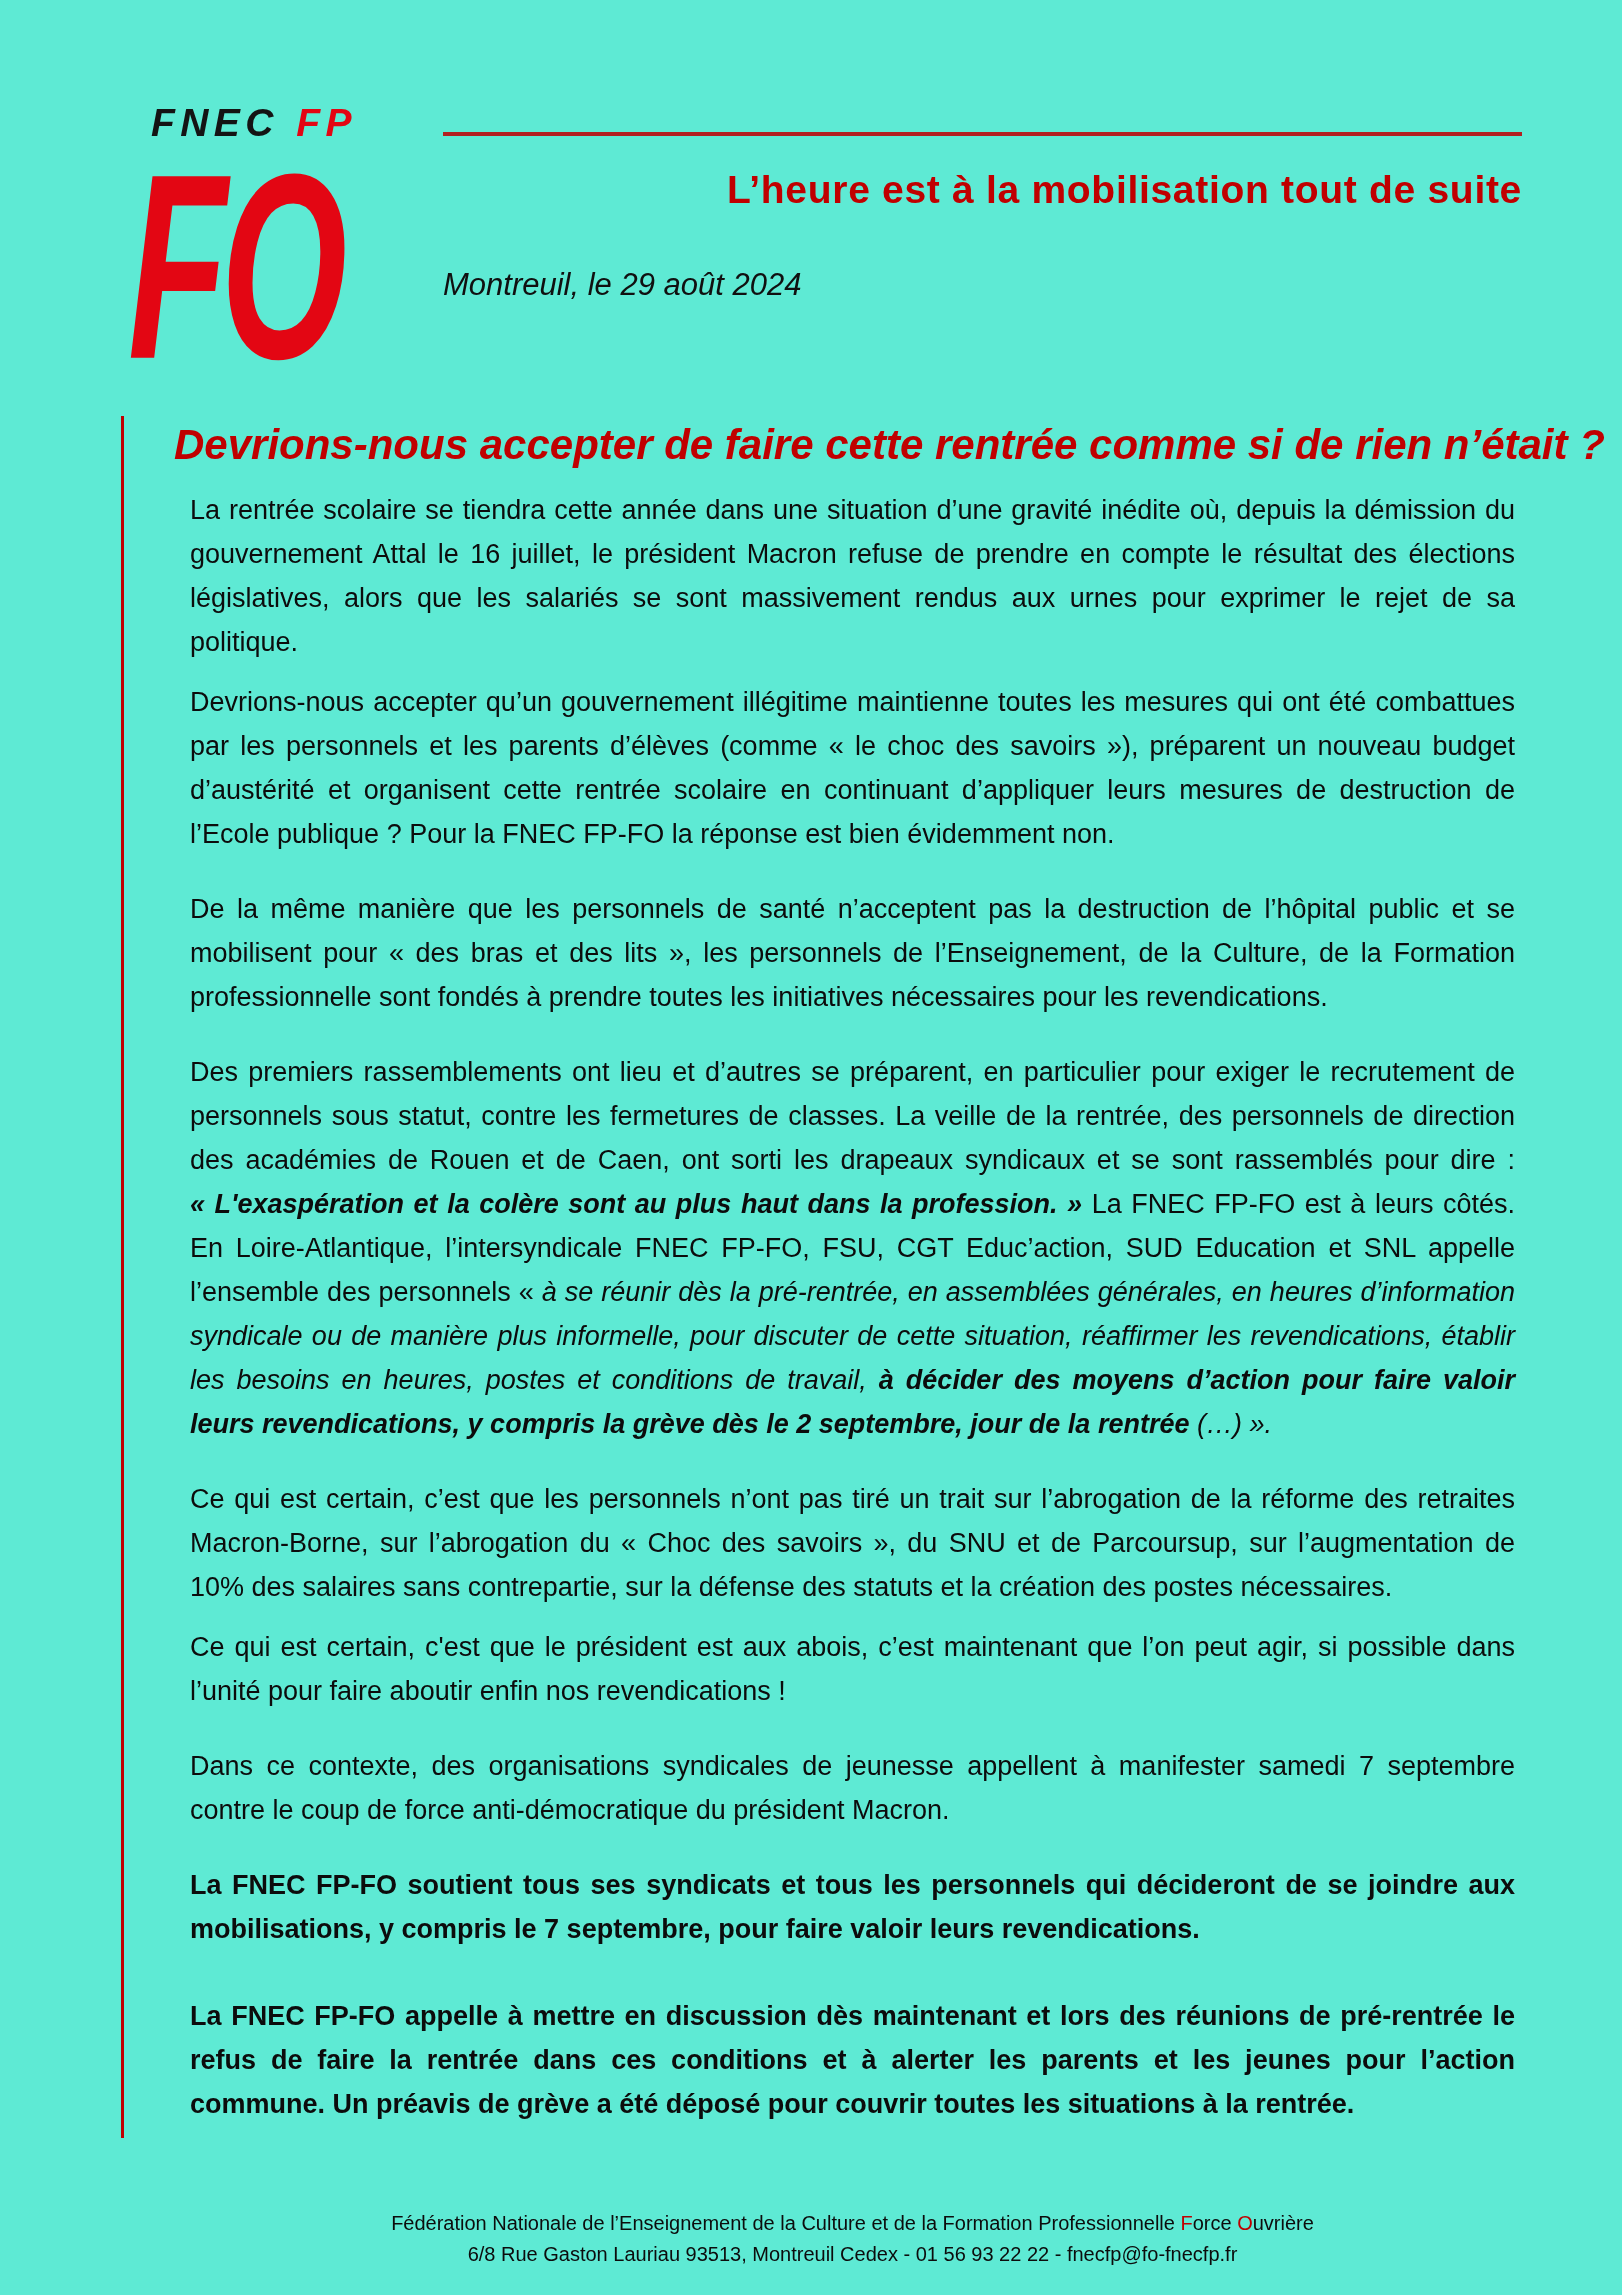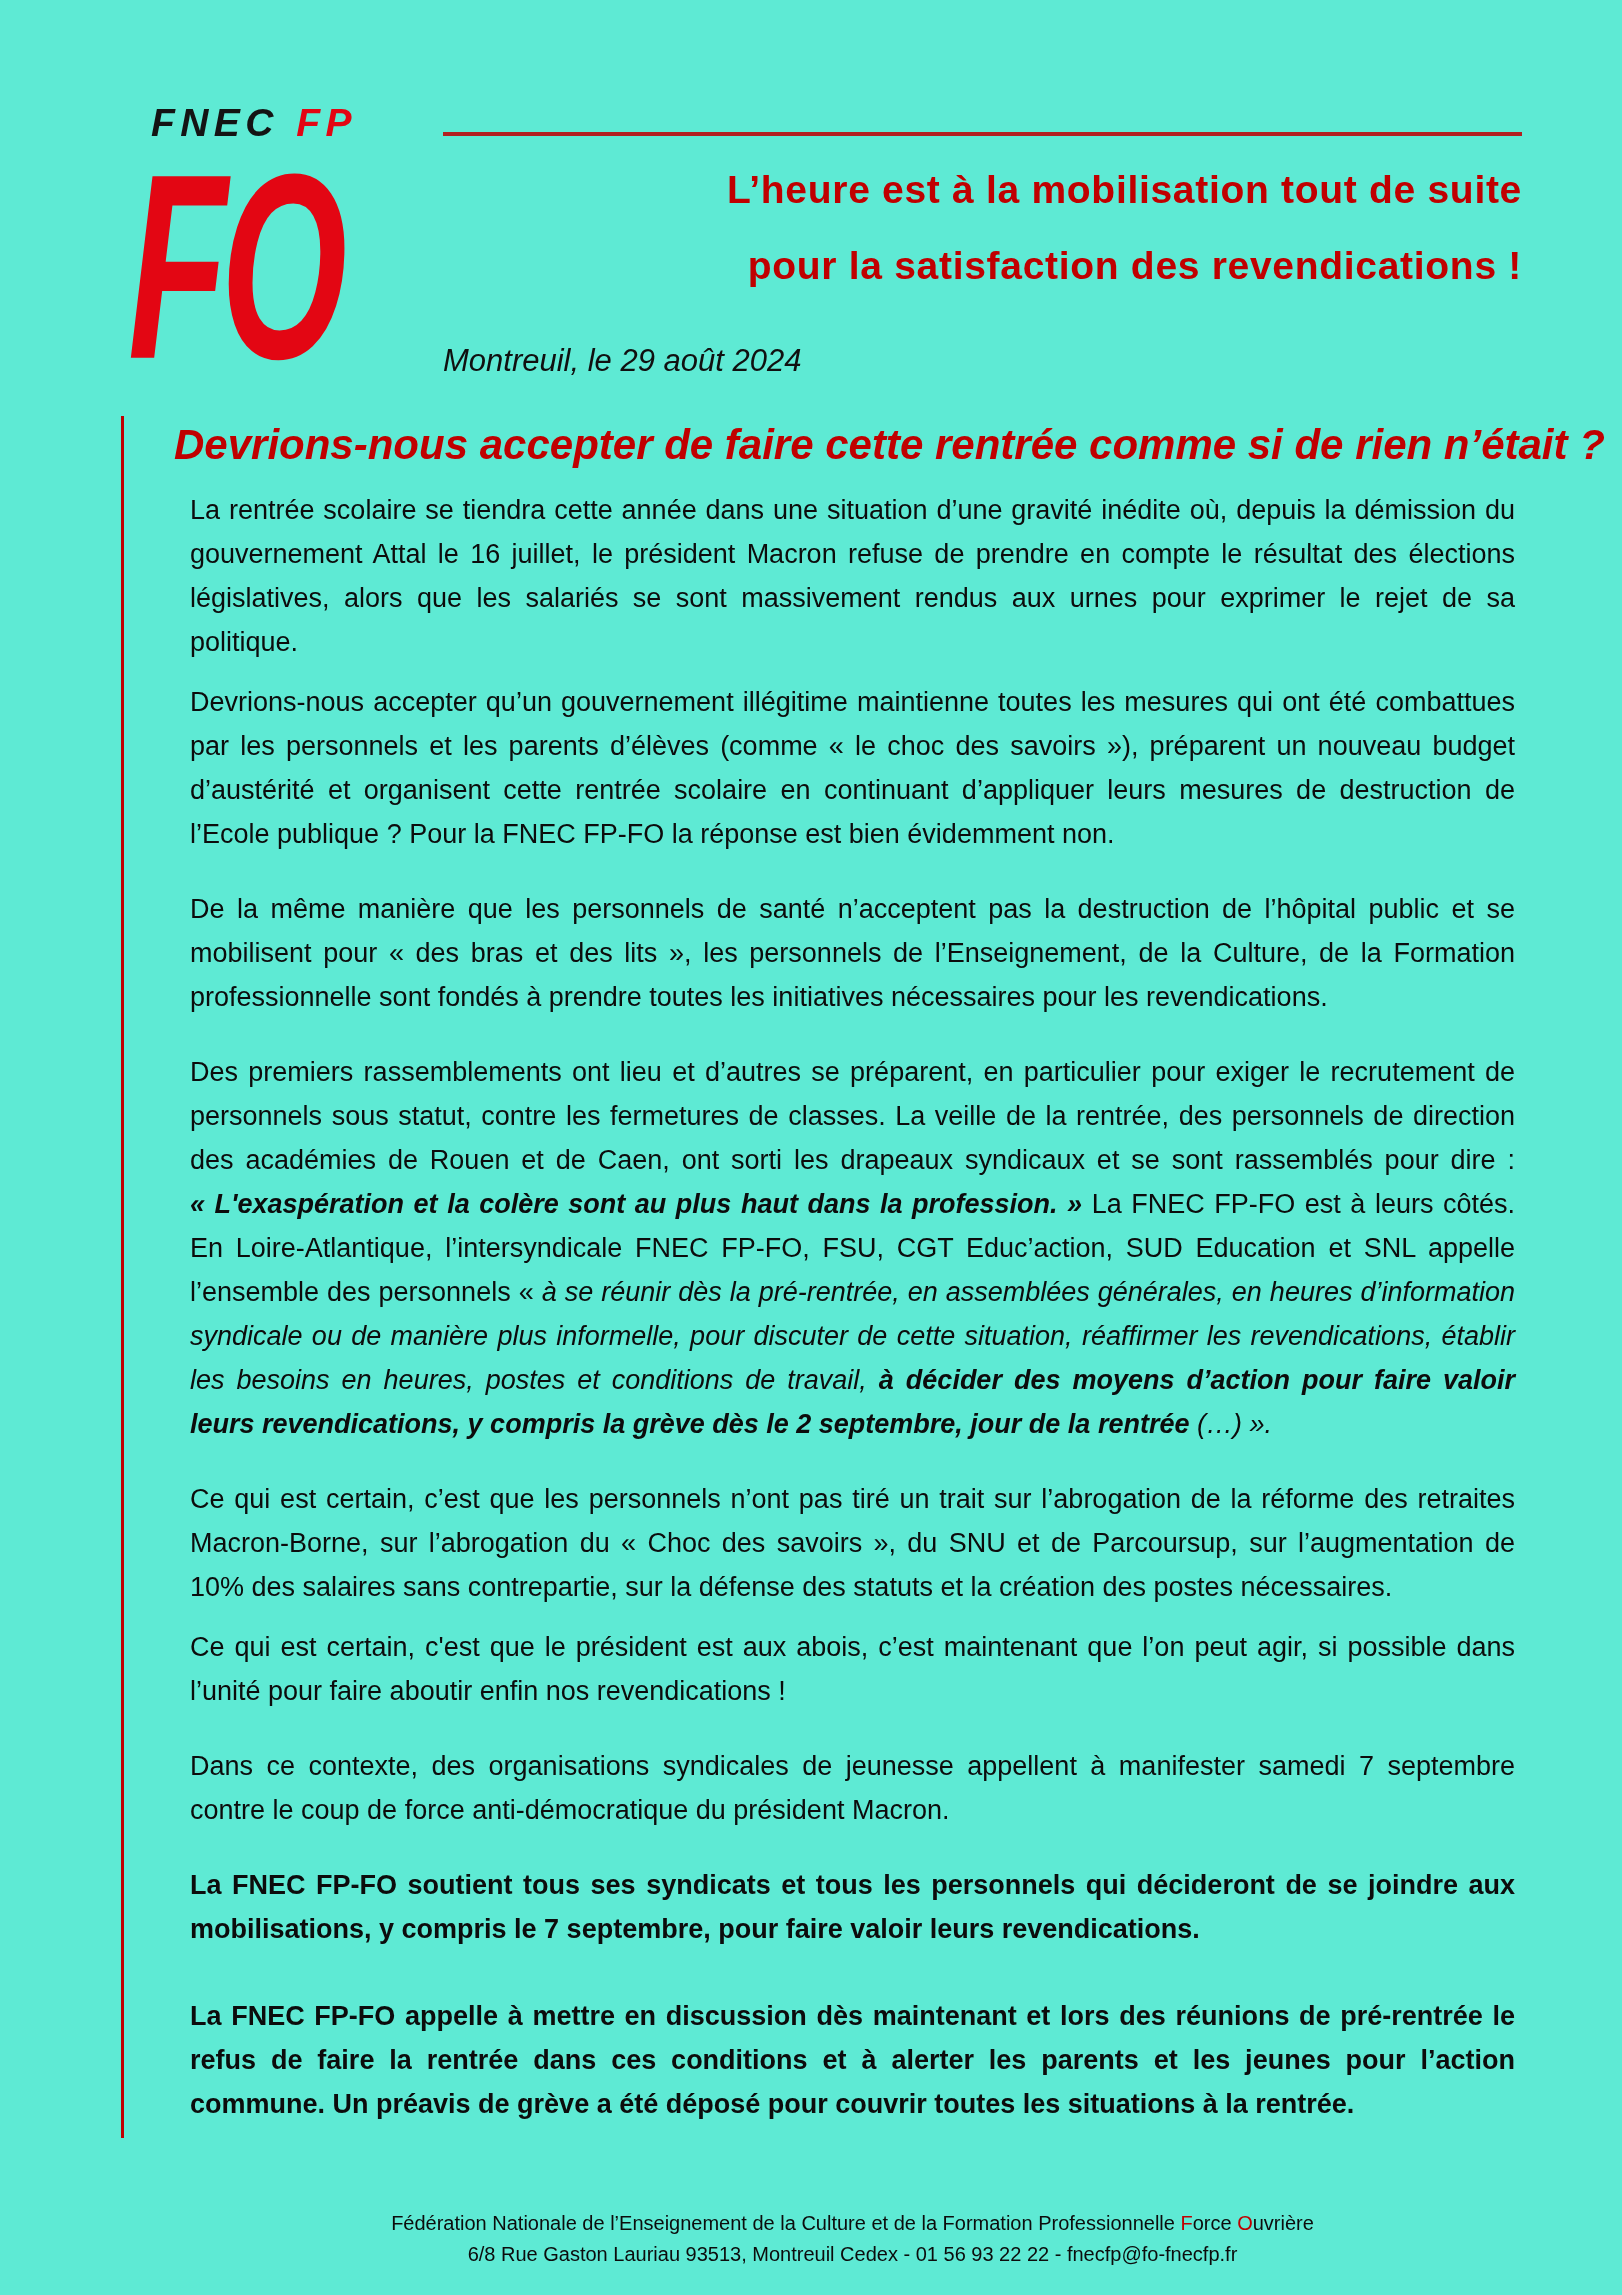--- a/index.html
+++ b/index.html
@@ -116,21 +116,20 @@
     <div class="logo-top">
       <span class="logo-fnec">FNEC</span><span class="logo-fp">FP</span>
     </div>
     <div class="logo-fo">FO</div>
   </div>
 
   <div class="header-right">
     <div class="header-rule"></div>
     <div class="title">
       <div class="title-line">L’heure est à la mobilisation tout de suite</div>
-      <div class="title-line">pour la satisfaction des revendications !</div>
     </div>
     <div class="date">Montreuil, le 29 août 2024</div>
   </div>
 
   <div class="vline"></div>
 
   <div class="heading">Devrions-nous accepter de faire cette rentrée comme si de rien n’était ?</div>
 
   <div class="body">
       <p class="para gap-none"><span class="run-r">La rentrée scolaire se tiendra cette année dans une situation d’une gravité inédite où, depuis la démission du gouvernement Attal le 16 juillet, le président Macron refuse de prendre en compte le résultat des élections législatives, alors que les salariés se sont massivement rendus aux urnes pour exprimer le rejet de sa politique.</span></p>

